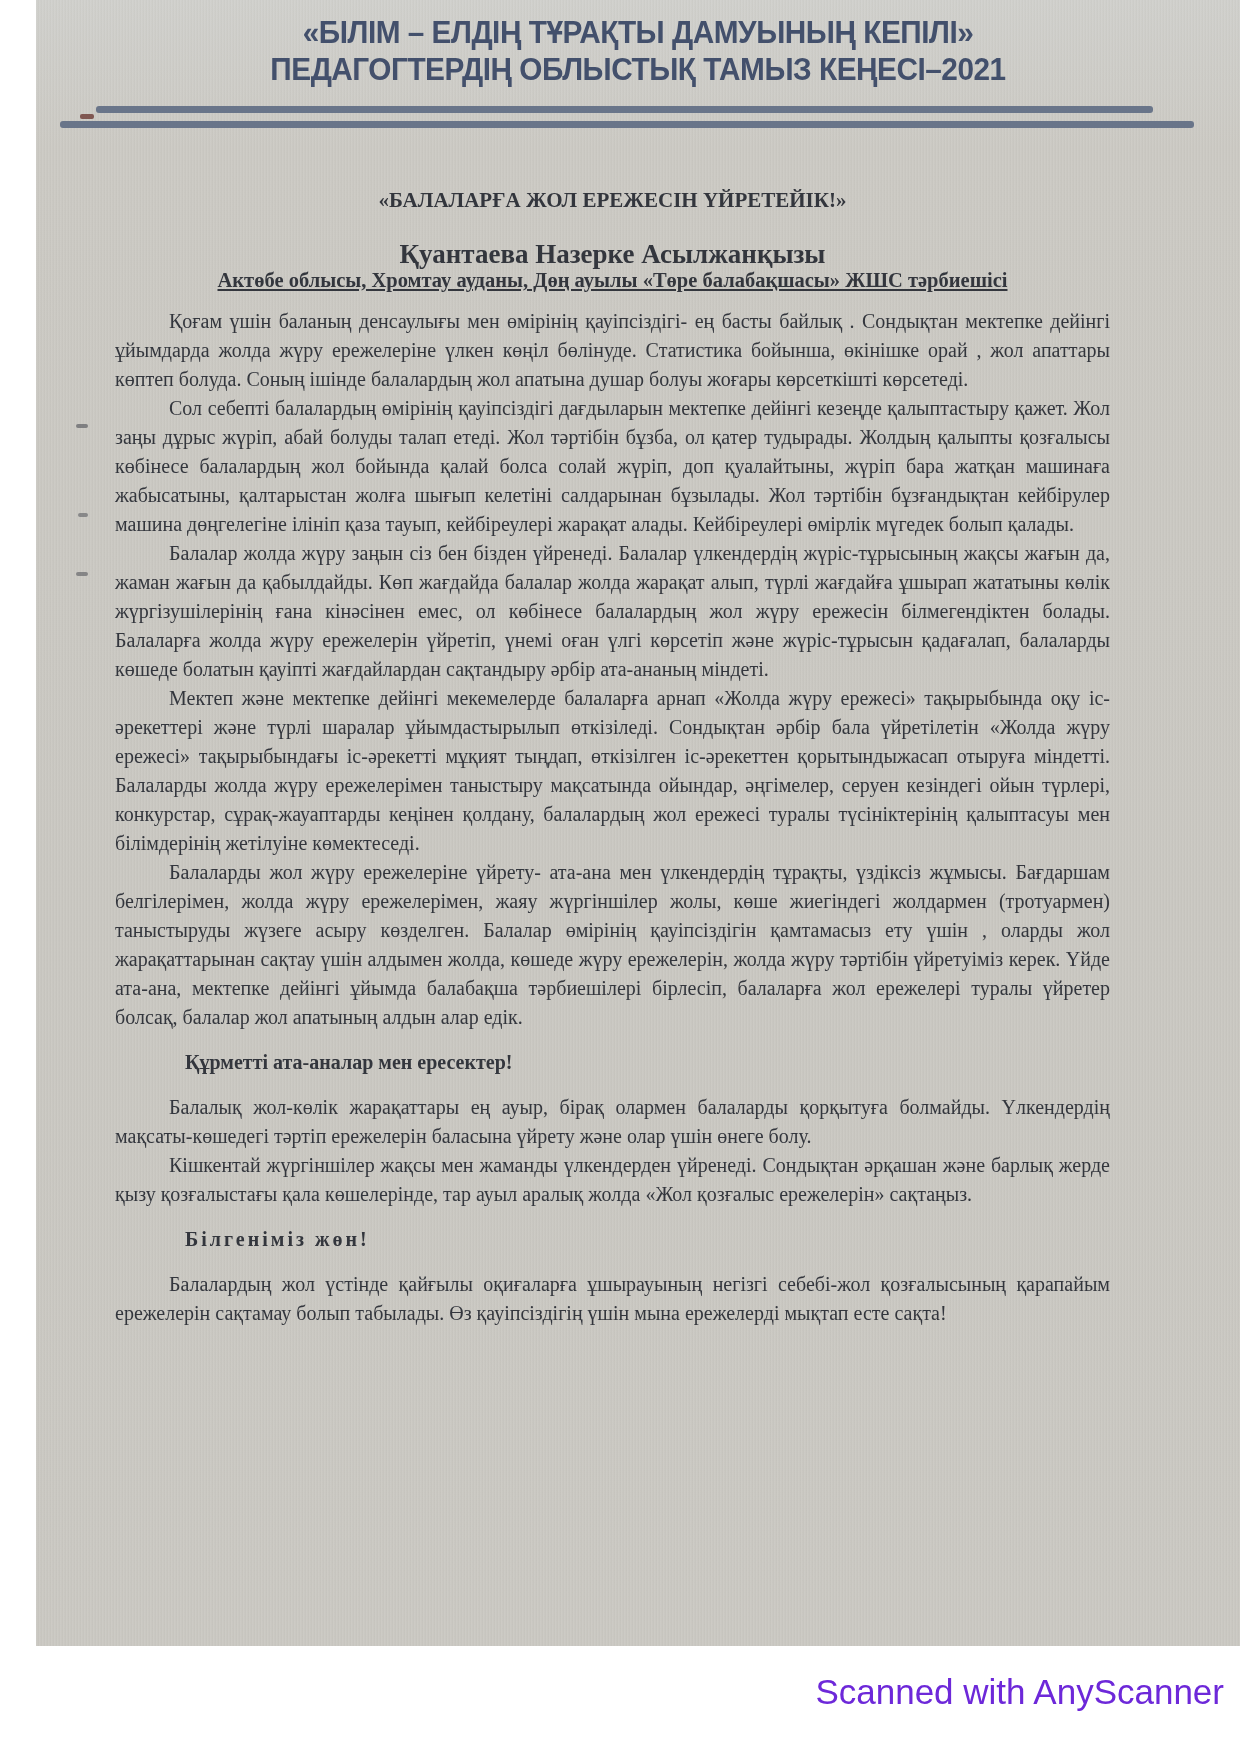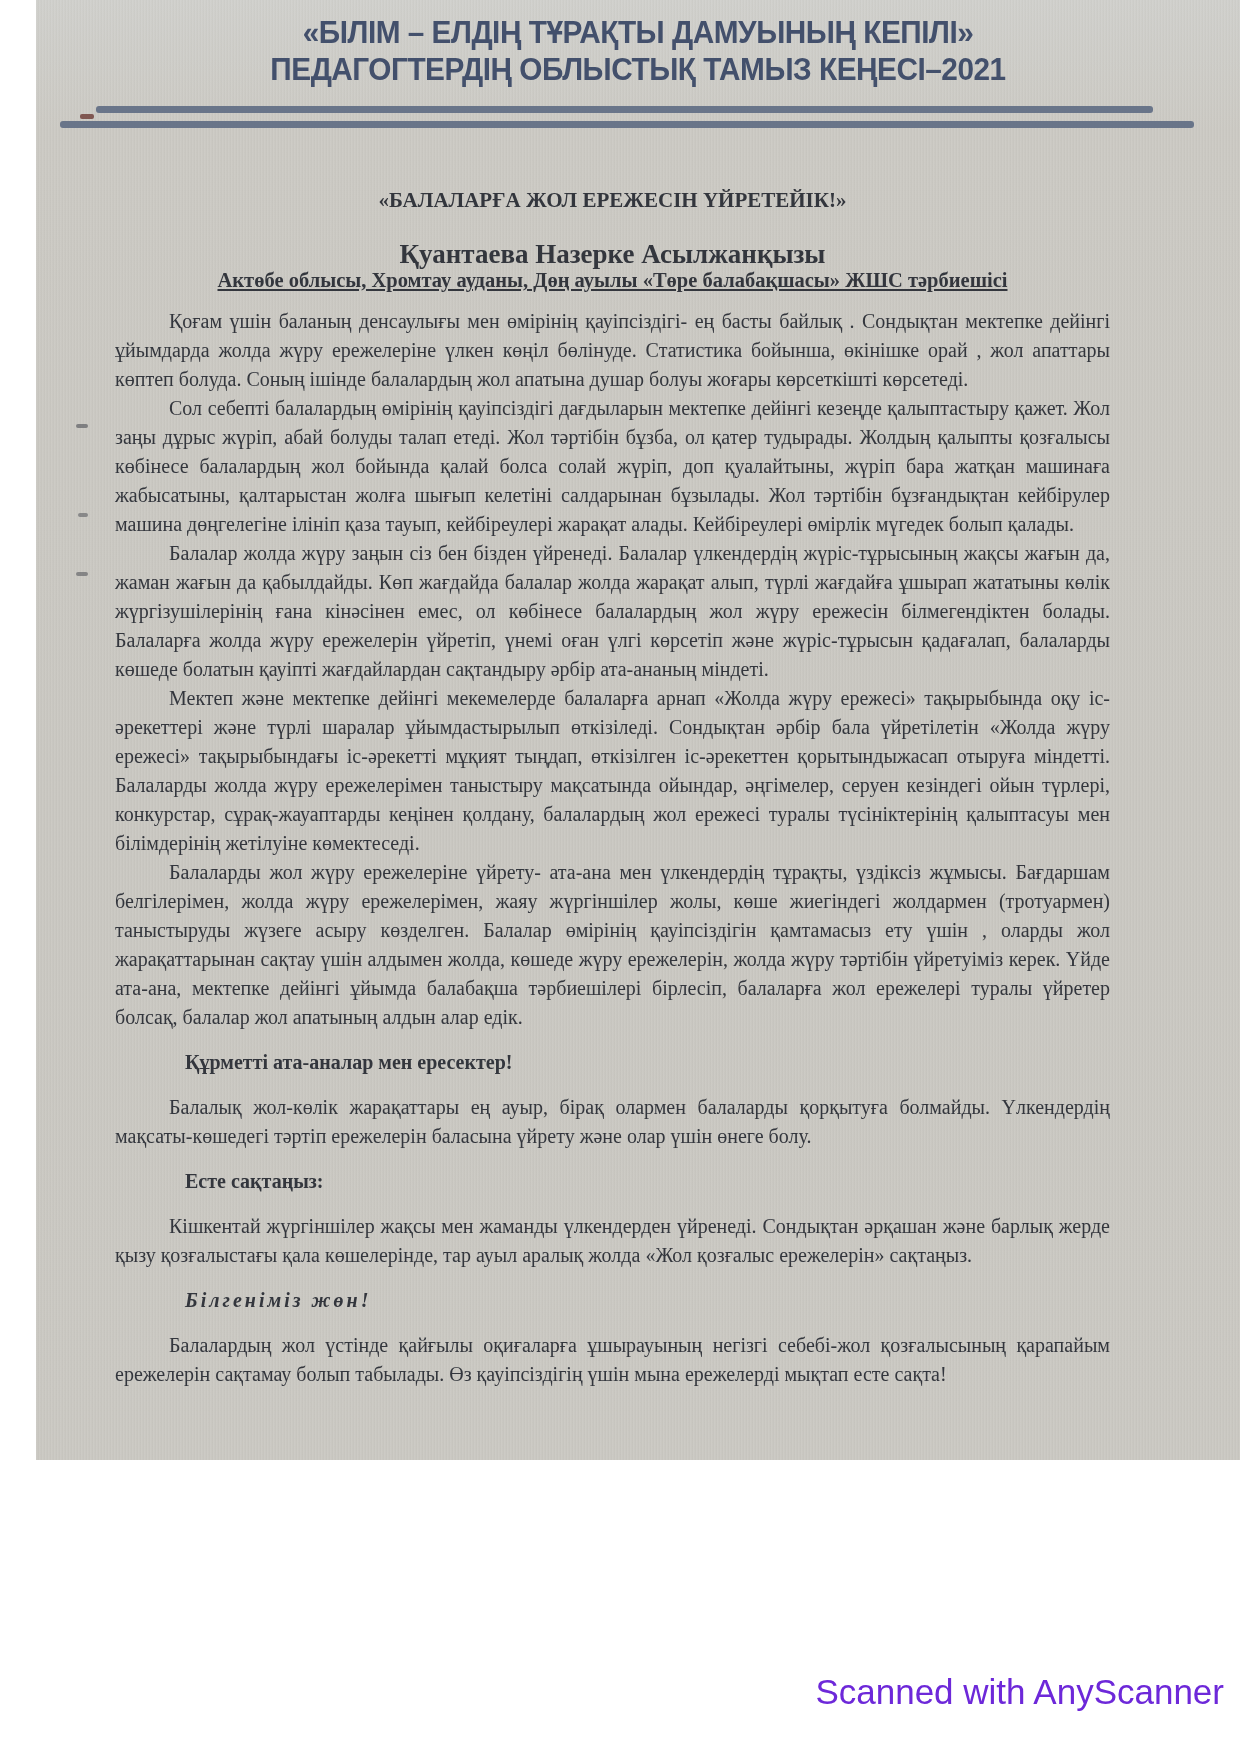--- a/index.html
+++ b/index.html
@@ -11,21 +11,21 @@
     font-family: "Liberation Serif", serif;
     overflow: hidden;
   }
 
   
   .paper {
     position: absolute;
     left: 36px;
     top: 0;
     width: 1204px;
-    height: 1460px;
+    height: 1646px;
     background:
       repeating-linear-gradient(90deg,
         rgba(255,255,255,0.05) 0px, rgba(255,255,255,0.05) 1px,
         rgba(120,118,110,0.04) 2px, rgba(120,118,110,0.04) 3px),
       linear-gradient(180deg, #d0d0cc 0%, #cbc9c3 9%, #c9c7c1 55%, #cac8c2 100%);
     color: #30333a;
   }
 
   
   .scan-header { padding-top: 14px; text-align: center; }
@@ -76,21 +76,21 @@
   .article p {
     margin: 0;
     text-align: justify;
     text-indent: 54px;
   }
   .subhead {
     font-weight: bold;
     text-indent: 54px;
     margin: 16px;
   }
-  .subhead.spaced { letter-spacing: 3px; font-style: italic; }
+  .subhead.spaced { letter-spacing: 3px; }
   .pageno {
     text-align: center;
     font-size: 19px;
     margin-top: 8px;
     color: #4a4d54;
   }
 
   
   .artifact { position: absolute; border-radius: 2px; }
   .a1 { left: 44px; top: 114px; width: 14px; height: 5px; background: #6d3b34; opacity: .8; }
@@ -132,21 +132,20 @@
 
     <p>Қоғам үшін баланың денсаулығы мен өмірінің қауіпсіздігі- ең басты байлық . Сондықтан мектепке дейінгі ұйымдарда жолда жүру ережелеріне үлкен көңіл бөлінуде. Статистика бойынша, өкінішке орай , жол апаттары көптеп болуда. Соның ішінде балалардың  жол апатына душар болуы жоғары көрсеткішті көрсетеді.</p>
     <p>Сол себепті  балалардың  өмірінің қауіпсіздігі дағдыларын мектепке дейінгі кезеңде қалыптастыру қажет.  Жол заңы дұрыс жүріп, абай болуды талап етеді. Жол тәртібін бұзба, ол қатер тудырады.  Жолдың қалыпты қозғалысы көбінесе  балалардың жол бойында қалай болса солай жүріп, доп қуалайтыны, жүріп бара жатқан машинаға жабысатыны,  қалтарыстан жолға шығып келетіні салдарынан бұзылады.    Жол тәртібін бұзғандықтан кейбірулер машина дөңгелегіне  ілініп қаза тауып,  кейбіреулері жарақат алады. Кейбіреулері өмірлік мүгедек болып қалады.</p>
     <p>Балалар жолда жүру заңын сіз бен бізден үйренеді. Балалар үлкендердің  жүріс-тұрысының  жақсы жағын да, жаман жағын да қабылдайды. Көп жағдайда  балалар жолда жарақат алып, түрлі жағдайға ұшырап жататыны  көлік жүргізушілерінің  ғана кінәсінен емес, ол көбінесе балалардың жол жүру ережесін білмегендіктен болады. Балаларға  жолда  жүру ережелерін үйретіп, үнемі оған үлгі көрсетіп және жүріс-тұрысын қадағалап,  балаларды көшеде болатын қауіпті жағдайлардан сақтандыру әрбір ата-ананың міндеті.</p>
     <p>Мектеп және мектепке дейінгі мекемелерде балаларға арнап «Жолда жүру ережесі» тақырыбында оқу іс-әрекеттері және түрлі шаралар ұйымдастырылып өткізіледі. Сондықтан әрбір бала үйретілетін  «Жолда жүру ережесі» тақырыбындағы іс-әрекетті мұқият тыңдап, өткізілген іс-әрекеттен қорытындыжасап отыруға міндетті. Балаларды жолда жүру ережелерімен таныстыру мақсатында ойындар, әңгімелер, серуен кезіндегі ойын түрлері, конкурстар, сұрақ-жауаптарды кеңінен қолдану, балалардың жол ережесі туралы түсініктерінің қалыптасуы мен білімдерінің жетілуіне көмектеседі.</p>
     <p>Балаларды жол жүру ережелеріне үйрету- ата-ана мен үлкендердің тұрақты, үздіксіз жұмысы.  Бағдаршам белгілерімен, жолда жүру ережелерімен,  жаяу жүргіншілер жолы, көше жиегіндегі жолдармен (тротуармен)  таныстыруды жүзеге асыру көзделген.  Балалар өмірінің қауіпсіздігін қамтамасыз ету үшін , оларды жол  жарақаттарынан сақтау үшін алдымен жолда, көшеде жүру ережелерін, жолда жүру тәртібін үйретуіміз керек. Үйде ата-ана, мектепке дейінгі ұйымда балабақша тәрбиешілері бірлесіп, балаларға жол ережелері туралы үйретер болсақ, балалар жол апатының алдын алар едік.</p>
 
     <div class="subhead">Құрметті ата-аналар мен ересектер!</div>
     <p>Балалық  жол-көлік  жарақаттары  ең  ауыр,  бірақ  олармен  балаларды  қорқытуға болмайды. Үлкендердің мақсаты-көшедегі тәртіп ережелерін баласына үйрету және олар үшін өнеге болу.</p>
 
-    <div class="subhead">Есте сақтаңыз:</div>
     <p>Кішкентай жүргіншілер жақсы мен жаманды үлкендерден үйренеді. Сондықтан әрқашан және барлық жерде қызу қозғалыстағы қала көшелерінде, тар ауыл аралық жолда «Жол қозғалыс ережелерін» сақтаңыз.</p>
 
     <div class="subhead spaced">Білгеніміз жөн!</div>
     <p>Балалардың  жол  үстінде  қайғылы  оқиғаларға  ұшырауының  негізгі  себебі-жол қозғалысының қарапайым ережелерін сақтамау болып табылады. Өз қауіпсіздігің үшін мына ережелерді мықтап есте сақта!</p>
 
   </div>
 
 </div>
 
 <div class="watermark">Scanned with AnyScanner</div>

